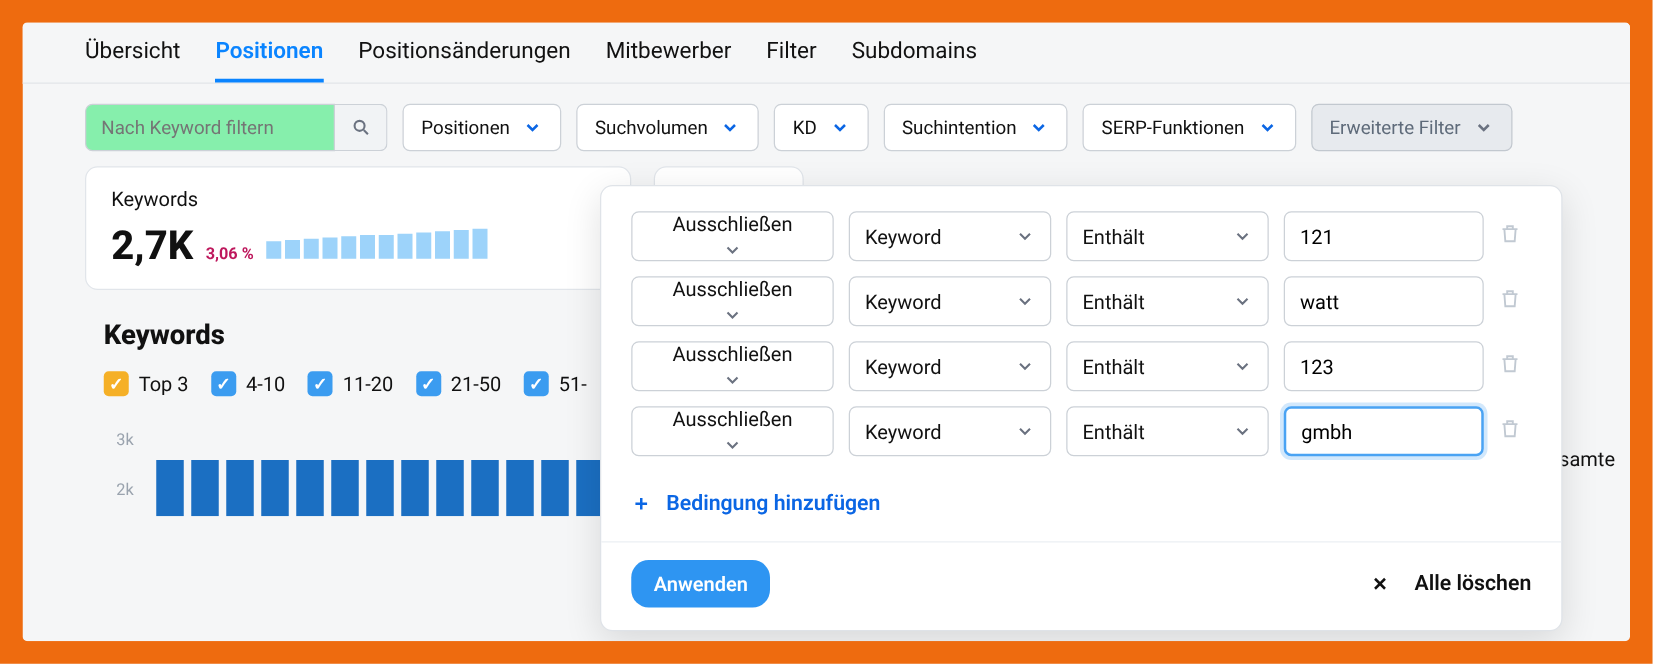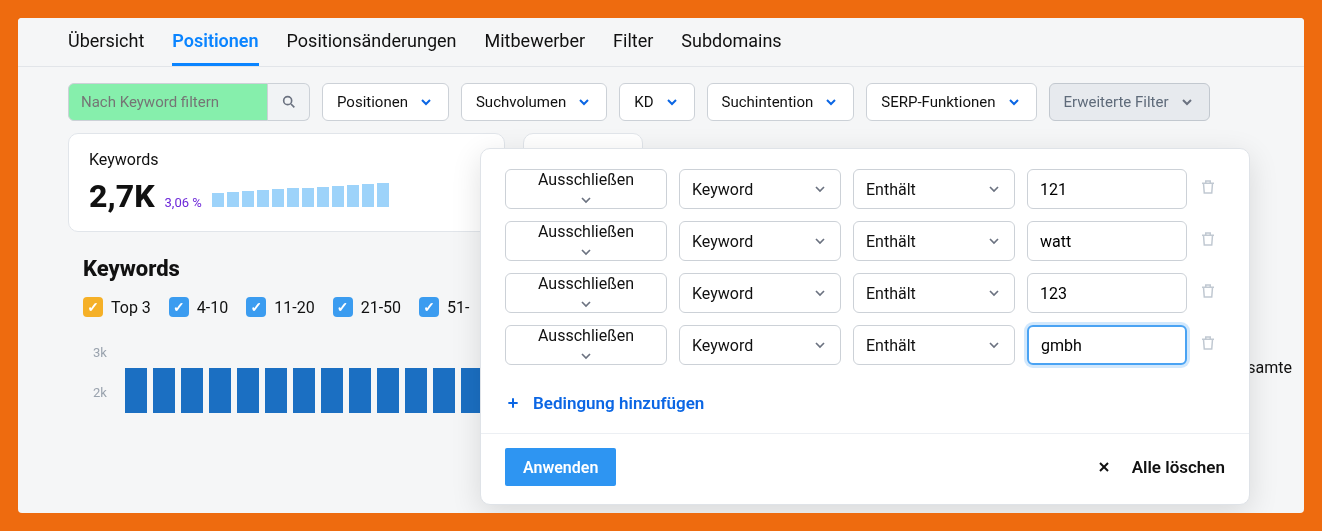--- a/index.html
+++ b/index.html
@@ -17,21 +17,21 @@
 .search-btn { width:42px; height:38px; border:1px solid #ccd1d7; border-left:none; border-radius:0 6px 6px 0; background:#f1f3f5; display:flex; align-items:center; justify-content:center; cursor:pointer; }
 .pill { height:38px; display:flex; align-items:center; gap:10px; padding:0 14px; border:1px solid #ccd1d7; border-radius:6px; background:#fff; cursor:pointer; font-size:15px; color:#111; }
 .pill.active { background:#e7eaee; border-color:#c2c8cf; color:#5f6b7a; }
 .chev { display:inline-block; }
 
 .metrics { display:flex; gap:18px; padding:0 50px; }
 .card { background:#fff; border:1px solid #e1e5ea; border-radius:10px; padding:16px 20px; flex:1; min-width:0; }
 .card-label { font-size:16px; color:#111; margin-bottom:8px; }
 .card-value-row { display:flex; align-items:baseline; gap:10px; }
 .card-value { font-size:32px; font-weight:800; color:#111; }
-.card-pct { font-size:13px; color:#6d28d9; font-weight:400; }
+.card-pct { font-size:13px; color:#be185d; font-weight:700; }
 .sparkline { display:inline-flex; gap:3px; align-items:flex-end; height:24px; }
 .sparkline span { width:12px; background:#9dd3fa; display:inline-block; }
 
 .section-title { font-size:22px; font-weight:800; padding:24px 65px 10px; color:#111; }
 
 .legend { display:flex; gap:18px; padding:6px 65px 16px; align-items:center; }
 .chk { width:20px; height:20px; border-radius:4px; display:inline-flex; align-items:center; justify-content:center; color:#fff; font-weight:700; font-size:14px; }
 .chk.orange{ background:#f5b027; }
 .chk.blue{ background:#3b9cf0; }
 .legend-item { display:flex; align-items:center; gap:8px; font-size:16px; color:#111; cursor:pointer; }
@@ -48,21 +48,21 @@
 .popup { position:absolute; top:130px; left:462px; width:770px; background:#fff; border:1px solid #dfe3e8; border-radius:10px; box-shadow:0 8px 30px rgba(0,0,0,.12); }
 .filter-rows { padding:20px 24px 8px; }
 .filter-rowx { display:flex; gap:12px; align-items:center; margin-bottom:12px; }
 .sel { height:40px; border:1px solid #ccd1d7; border-radius:6px; background:#fff; padding:0 12px; display:flex; align-items:center; justify-content:space-between; cursor:pointer; font-size:16px; color:#111; }
 .sel.w1{ width:162px;flex-direction:column; } .sel.w2{ width:162px; } .sel.w3{ width:162px; }
 .txt { height:40px; width:160px; border:1px solid #ccd1d7; border-radius:6px; padding:16px 12px; font-size:16px; }
 .txt.focus { border:2px solid #4aa3f3; box-shadow:0 0 0 3px rgba(74,163,243,.25); }
 .trash { color:#c1c9d2; cursor:pointer; }
 .add-cond { display:flex; align-items:center; gap:12px; color:#0b66e4; font-weight:600; font-size:17px; padding:8px 24px 20px; cursor:pointer; }
 .popup-footer { display:flex; justify-content:space-between; align-items:center; padding:14px 24px 18px; border-top:1px solid #eceff3; }
-.apply-btn { background:#2e95f2; color:#fff; border:none; border-radius:2px; height:38px; padding:0 18px; font-size:16px; font-weight:600; cursor:pointer; }
+.apply-btn { background:#2e95f2; color:#fff; border:none; border-radius:14px; height:38px; padding:0 18px; font-size:16px; font-weight:600; cursor:pointer; }
 .clear-all { display:flex; align-items:center; gap:20px; color:#111; font-size:17px; font-weight:600; cursor:pointer; }
 
 .gesamte { position:absolute; right:12px; top:340px; font-size:16px; color:#111; }
 
 svg.icon { width:16px; height:16px; }
 </style>
 </head>
 <body>
 
 <div class="frame">

